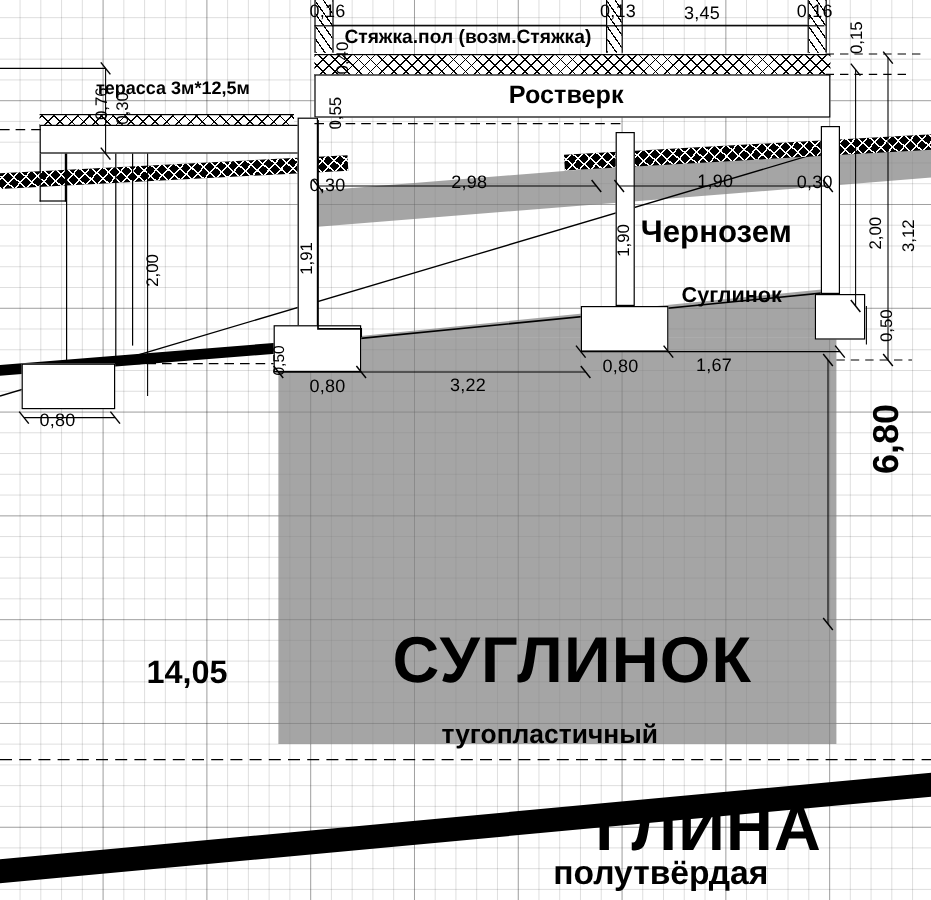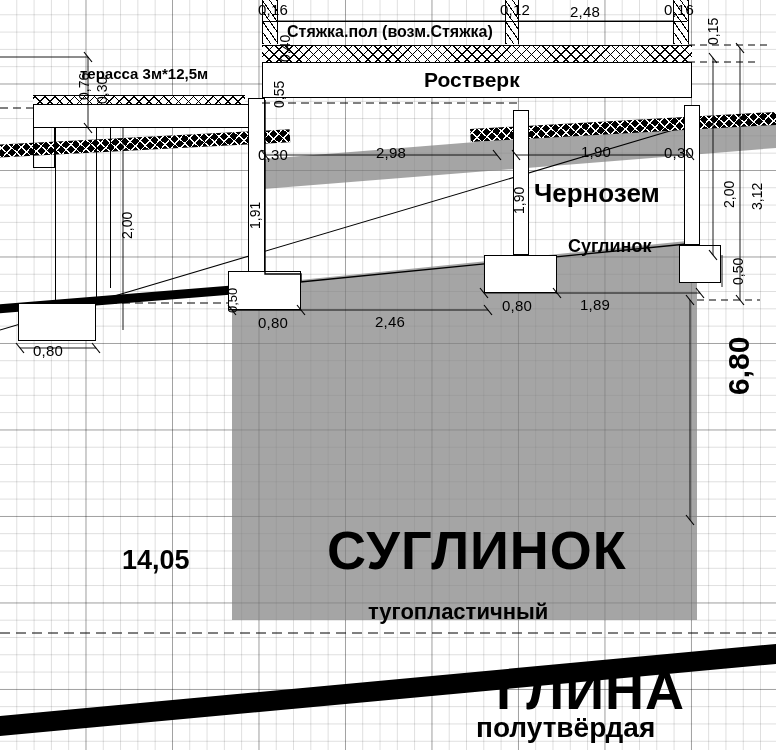--- a/index.html
+++ b/index.html
@@ -205,22 +205,22 @@
     </g>
 
     <g stroke="#000" stroke-width="1" stroke-dasharray="8,5">
       <line x1="0" y1="108" x2="35" y2="108"></line>
       <line x1="262" y1="103" x2="520" y2="103"></line>
       <line x1="96" y1="303" x2="228" y2="303"></line>
     </g>
   </svg>
 
   <div class="lbl dim" style="left:258px;top:2px;">0,16</div>
-  <div class="lbl dim" style="left:500px;top:2px;">0,12</div>
-  <div class="lbl dim" style="left:570px;top:4px;">2,48</div>
+  <div class="lbl dim" style="left:500px;top:2px;">0,13</div>
+  <div class="lbl dim" style="left:570px;top:4px;">3,45</div>
   <div class="lbl dim" style="left:664px;top:2px;">0,16</div>
 
   <div class="lbl bold" style="left:287px;top:24px;font-size:16px;">Стяжка.пол (возм.Стяжка)</div>
   <div class="lbl bold" style="left:424px;top:69px;font-size:21px;">Ростверк</div>
   <div class="lbl bold" style="left:80px;top:66px;font-size:15px;">терасса 3м*12,5м</div>
 
   <div class="lbl dimv" style="left:278px;top:62px;transform:rotate(-90deg);">0,40</div>
   <div class="lbl dimv" style="left:706px;top:45px;transform:rotate(-90deg);">0,15</div>
   <div class="lbl dimv" style="left:77px;top:100px;transform:rotate(-90deg);">0,76</div>
   <div class="lbl dimv" style="left:95px;top:104px;transform:rotate(-90deg);">0,30</div>
@@ -236,26 +236,26 @@
 
   <div class="lbl bold" style="left:534px;top:180px;font-size:26px;">Чернозем</div>
   <div class="lbl bold" style="left:568px;top:237px;font-size:18px;">Суглинок</div>
 
   <div class="lbl dimv" style="left:722px;top:208px;transform:rotate(-90deg);">2,00</div>
   <div class="lbl dimv" style="left:750px;top:210px;transform:rotate(-90deg);">3,12</div>
   <div class="lbl dimv" style="left:731px;top:285px;transform:rotate(-90deg);">0,50</div>
   <div class="lbl dimv" style="left:226px;top:313px;transform:rotate(-90deg);font-size:13px;">0,50</div>
 
   <div class="lbl dim" style="left:258px;top:315px;">0,80</div>
-  <div class="lbl dim" style="left:375px;top:314px;">2,46</div>
+  <div class="lbl dim" style="left:375px;top:314px;">3,22</div>
   <div class="lbl dim" style="left:502px;top:298px;">0,80</div>
-  <div class="lbl dim" style="left:580px;top:297px;">1,89</div>
+  <div class="lbl dim" style="left:580px;top:297px;">1,67</div>
   <div class="lbl dim" style="left:33px;top:343px;">0,80</div>
 
   <div class="lbl bold" style="left:724px;top:395px;font-size:30px;transform:rotate(-90deg);transform-origin:0 0;">6,80</div>
   <div class="lbl bold" style="left:122px;top:522px;font-size:27px;margin-top:25px;">14,05</div>
 
   <div class="lbl bold" style="left:327px;top:523px;font-size:54px;letter-spacing:1px;">СУГЛИНОК</div>
   <div class="lbl bold" style="left:368px;top:601px;font-size:22px;">тугопластичный</div>
   <div class="lbl bold" style="left:496px;top:663px;font-size:54px;letter-spacing:1px;">ГЛИНА</div>
-  <div class="lbl bold" style="left:476px;top:714px;font-size:28px;">полутвёрдая</div>
+  <div class="lbl bold" style="left:461px;top:714px;font-size:28px;">полутвёрдая</div>
 
 </div>
 
 </body></html>

